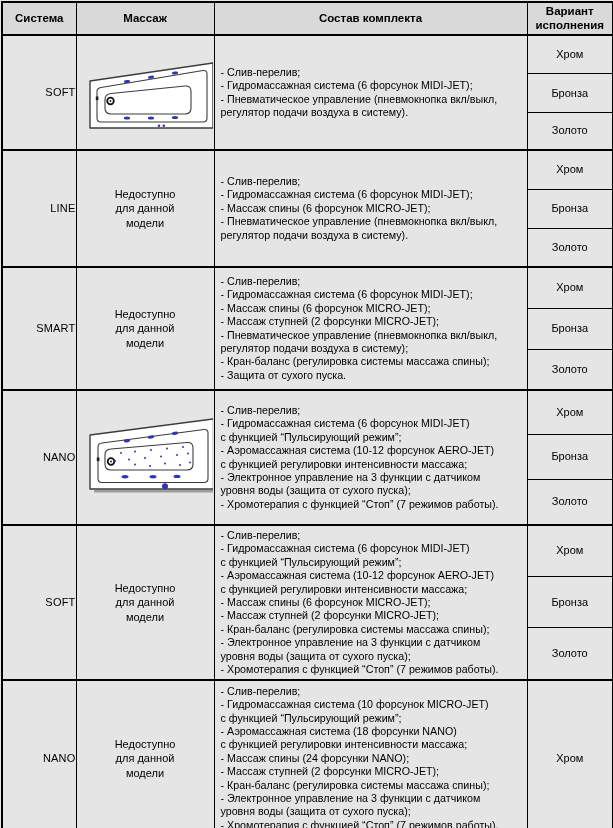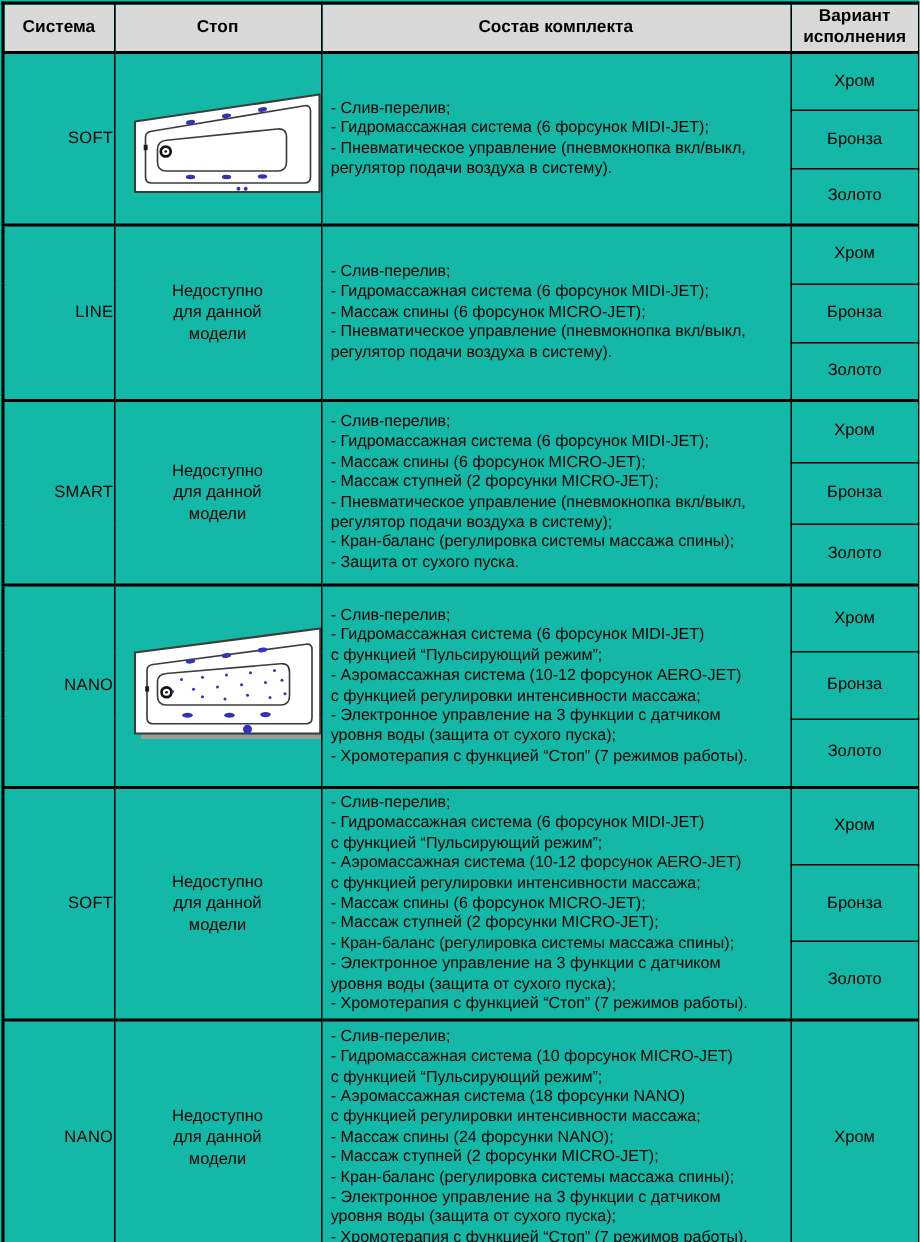--- a/index.html
+++ b/index.html
@@ -1,30 +1,30 @@
 <!DOCTYPE html>
 <html><head>
 <meta charset="utf-8">
 <style>
   * { box-sizing: border-box; }
   html,body { margin:0; padding:0; background:#fff; }
-  .page { width:613px; height:828px; background:#14b8a6; overflow:hidden; }
+  .page { width:613px; height:828px; background:#e5e5e5; overflow:hidden; }
   table.spec {
     border-collapse:collapse; table-layout:fixed;
     width:611px; margin:1px;
     border:2px solid #000;
   }
   th, td { border:1px solid #000; padding:0; overflow:hidden; vertical-align:middle; }
   th {
     background:#d9d9d9;
     font:bold 11.5px/13.5px "Liberation Sans", sans-serif;
     text-align:center; padding:2px 1px;
     color:#000;
   }
-  td { font:11px/13px "Liberation Sans", sans-serif; color:#000; }
+  td { font:11px/13px "Liberation Sans", sans-serif; color:#000;border-radius:13px; }
   td.system  { text-align:right; letter-spacing:.2px; }
   td.scheme  { text-align:center;margin-left:12px; }
   .unavailable { white-space:pre-line; font-size:11px; line-height:14.5px; text-align:center; }
   td.components { padding:3px 2px 3px 6px;margin-top:40px; }
   .comp-line { font-size:10.7px; line-height:13.4px; white-space:nowrap; }
   td.variant { text-align:center; }
   tr.group-first td { border-top:2px solid #000; }
   svg.tub { display:block; margin:0 auto; }
 </style>
 </head>
@@ -34,21 +34,21 @@
   <table class="spec">
     <colgroup>
       <col style="width:74px">
         <col style="width:138px">
         <col style="width:313px">
         <col style="width:86px">
     </colgroup>
     <thead>
       <tr style="height:32px">
         <th style="white-space:pre-line">Система</th>
-        <th style="white-space:pre-line">Стоп</th>
+        <th style="white-space:pre-line">Массаж</th>
         <th style="white-space:pre-line">Состав комплекта</th>
         <th style="white-space:pre-line">Вариант
 исполнения</th>
       </tr>
     </thead>
     <tbody id="tbody">
         <tr class="group-first" style="height: 38px;">
           <td class="system" rowspan="3">SOFT</td>
           <td class="scheme" rowspan="3">
             <svg class="tub" width="138" height="113" viewBox="0 0 138 113">

